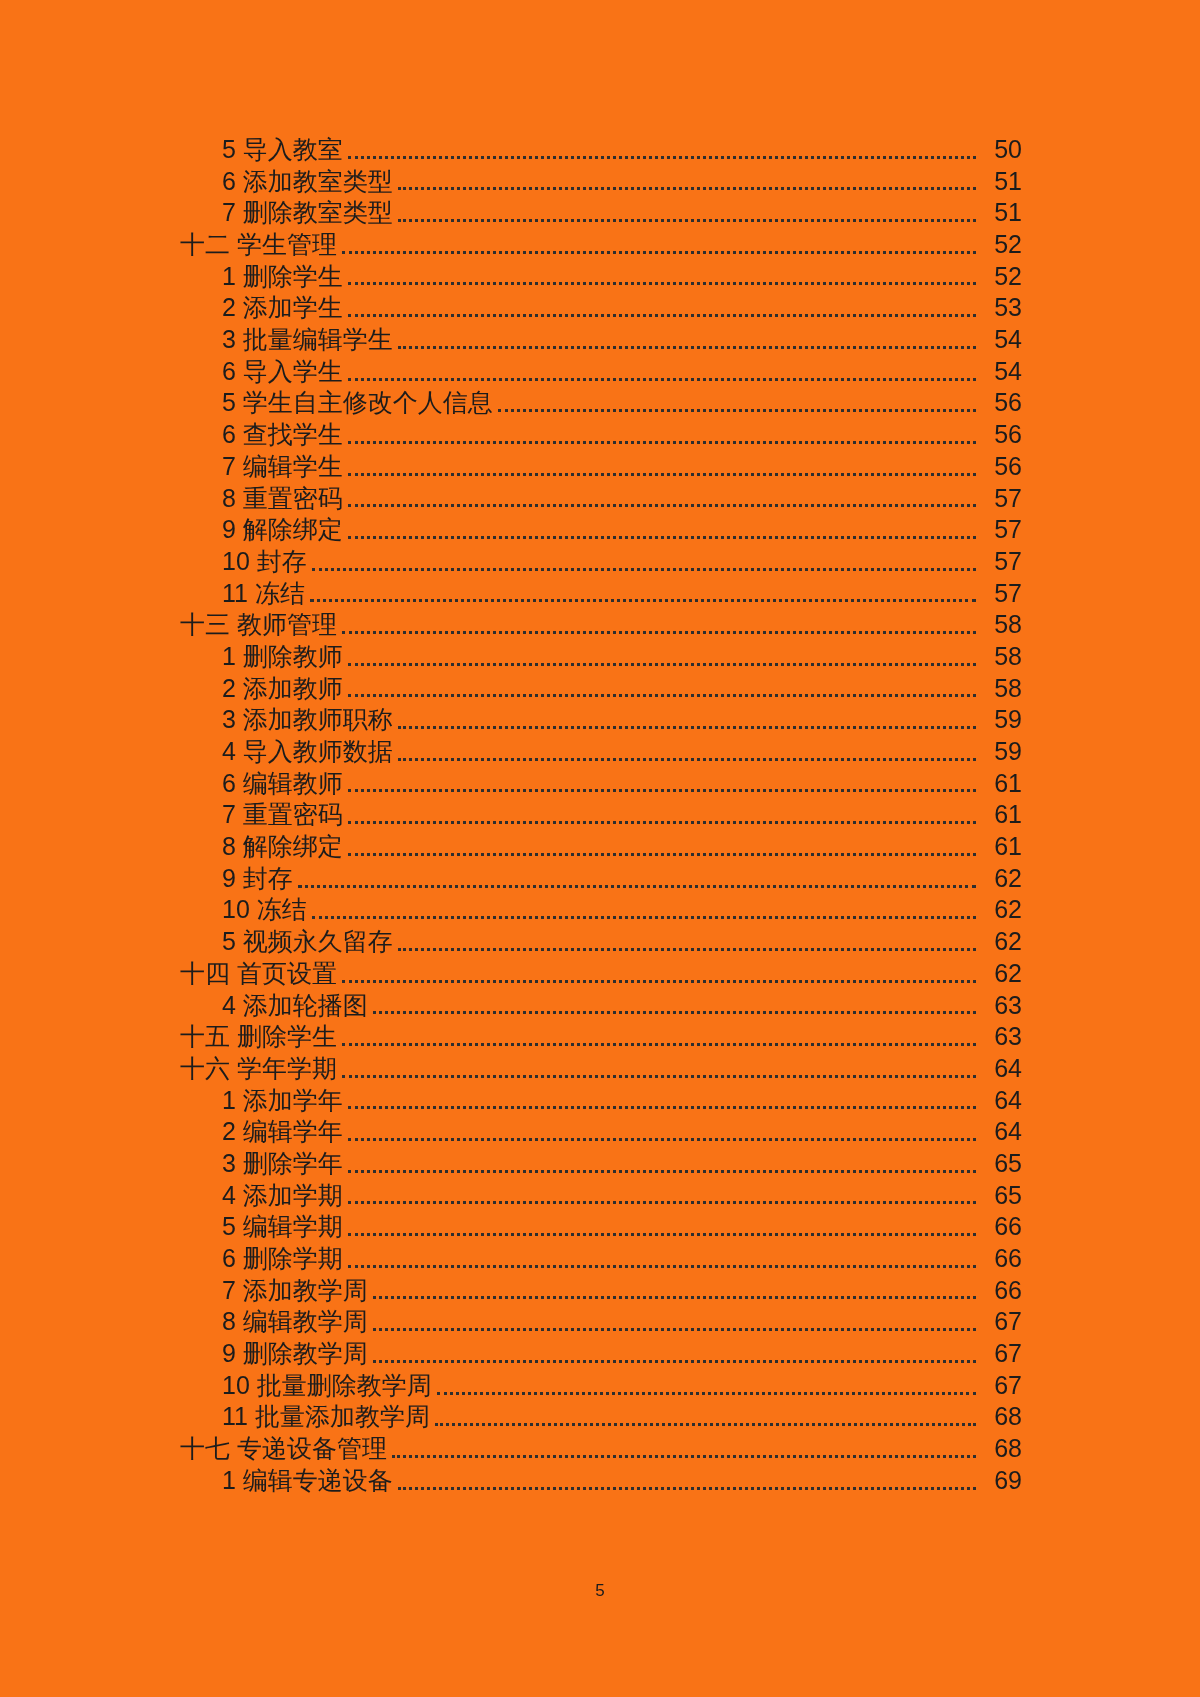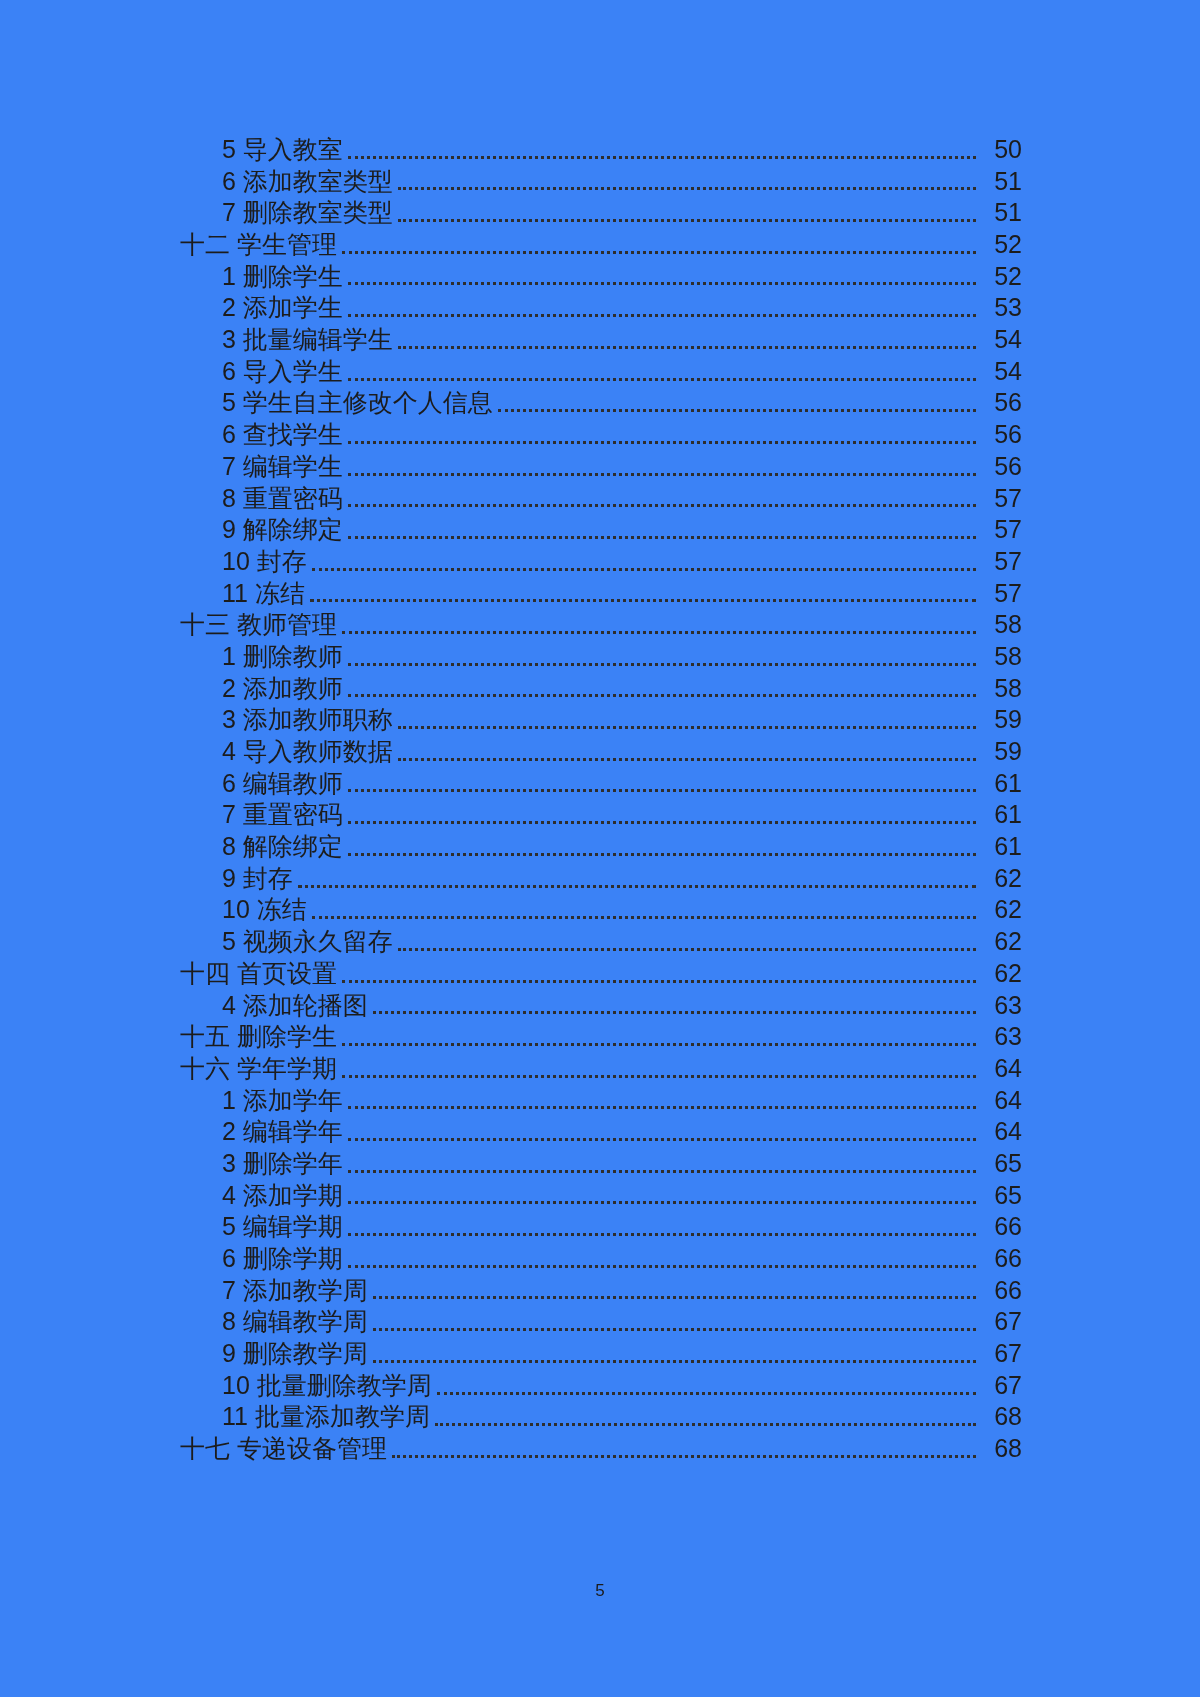--- a/index.html
+++ b/index.html
@@ -4,21 +4,21 @@
 <style>
   html, body {
     margin: 0;
     padding: 0;
     background: #ffffff;
   }
   .page {
     position: relative;
     width: 1200px;
     height: 1697px;
-    background: #3b82f6;
+    background: #f97316;
     overflow: hidden;
     font-family: "Liberation Sans", "DejaVu Sans", sans-serif;
     color: #1c1c1c;
   }
   .toc {
     position: absolute;
     left: 180px;
     top: 134px;
     width: 842px;
   }
@@ -267,17 +267,22 @@
       <div class="toc-row level-2">
     <span class="toc-label">11 批量添加教学周</span>
     <span class="leader"></span>
     <span class="toc-page">68</span>
   </div>
       <div class="toc-row level-1">
     <span class="toc-label">十七 专递设备管理</span>
     <span class="leader"></span>
     <span class="toc-page">68</span>
   </div>
+      <div class="toc-row level-2">
+    <span class="toc-label">1 编辑专递设备</span>
+    <span class="leader"></span>
+    <span class="toc-page">69</span>
+  </div>
     </div>
 
   <div class="footer">5</div>
 
 </div>
 
 </body></html>

